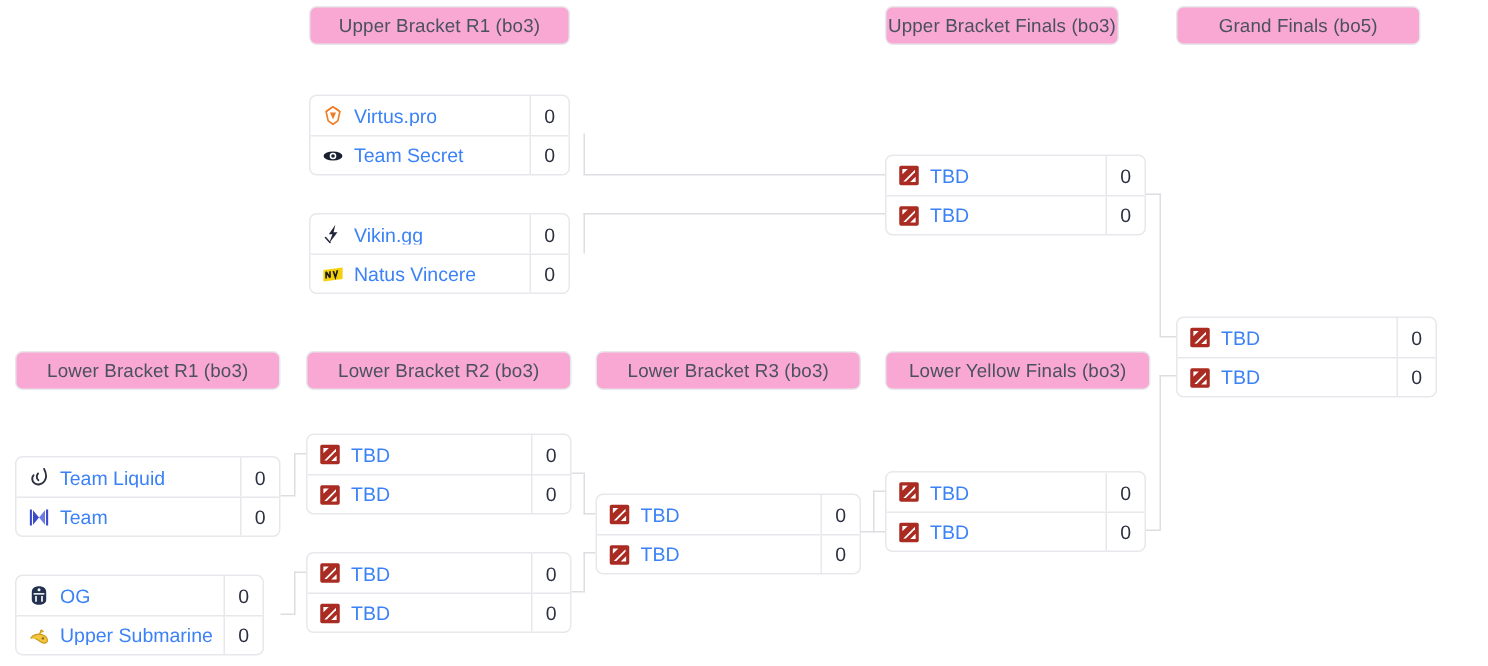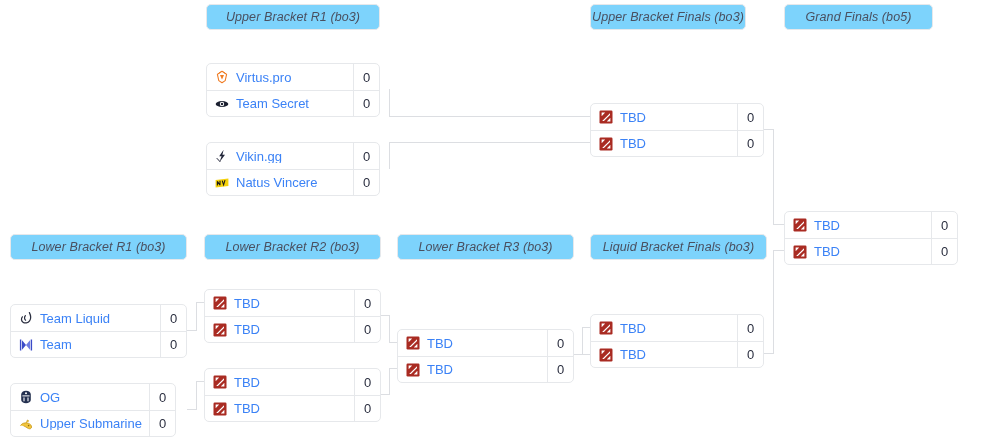--- a/index.html
+++ b/index.html
@@ -13,27 +13,26 @@
   }
   #bracket{position:absolute;left:0;top:0;width:992px;height:444px;}
 
   
   .round-header{
     position:absolute;
     height:26px;
     box-sizing:border-box;
     border:1px solid #e6e8eb;
     border-radius:5px;
-    background:#7dd3fc;
+    background:#f9a8d4;
     display:flex;align-items:center;justify-content:center;
     font-size:12.5px;
     color:#4a5060;
     letter-spacing:.1px;
     white-space:nowrap;
-    font-style:italic;
   }
 
   
   .match{
     position:absolute;
     box-sizing:border-box;
     border:1px solid #e6e8eb;
     border-radius:5px;
     background:#ffffff;
     overflow:hidden;
@@ -93,34 +92,34 @@
 </head>
 <body>
 
 <div id="bracket">
     <div class="round-header" style="left: 206px; top: 4px; width: 174px;">
       <span>Upper Bracket R1 (bo3)</span>
     </div>
     <div class="round-header" style="left: 590px; top: 4px; width: 156px;">
       <span>Upper Bracket Finals (bo3)</span>
     </div>
-    <div class="round-header" style="left: 784px; top: 4px; width: 149px;">
+    <div class="round-header" style="left: 784px; top: 4px; width: 163px;">
       <span>Grand Finals (bo5)</span>
     </div>
     <div class="round-header" style="left: 10px; top: 234px; width: 177px;">
       <span>Lower Bracket R1 (bo3)</span>
     </div>
     <div class="round-header" style="left: 204px; top: 234px; width: 177px;">
       <span>Lower Bracket R2 (bo3)</span>
     </div>
     <div class="round-header" style="left: 397px; top: 234px; width: 177px;">
       <span>Lower Bracket R3 (bo3)</span>
     </div>
     <div class="round-header" style="left: 590px; top: 234px; width: 177px;">
-      <span>Liquid Bracket Finals (bo3)</span>
+      <span>Lower Yellow Finals (bo3)</span>
     </div>
     <div class="conn v" style="left: 389px; top: 89px; height: 27px;"></div>
     <div class="conn h" style="left: 389px; top: 116px; width: 201px;"></div>
     <div class="conn v" style="left: 389px; top: 142px; height: 27px;"></div>
     <div class="conn h" style="left: 389px; top: 142px; width: 201px;"></div>
     <div class="conn v" style="left: 773px; top: 129px; height: 95px;"></div>
     <div class="conn h" style="left: 764px; top: 129px; width: 10px;"></div>
     <div class="conn h" style="left: 773px; top: 224px; width: 11px;"></div>
     <div class="conn h" style="left: 187px; top: 330px; width: 9px;"></div>
     <div class="conn v" style="left: 196px; top: 302px; height: 29px;"></div>

